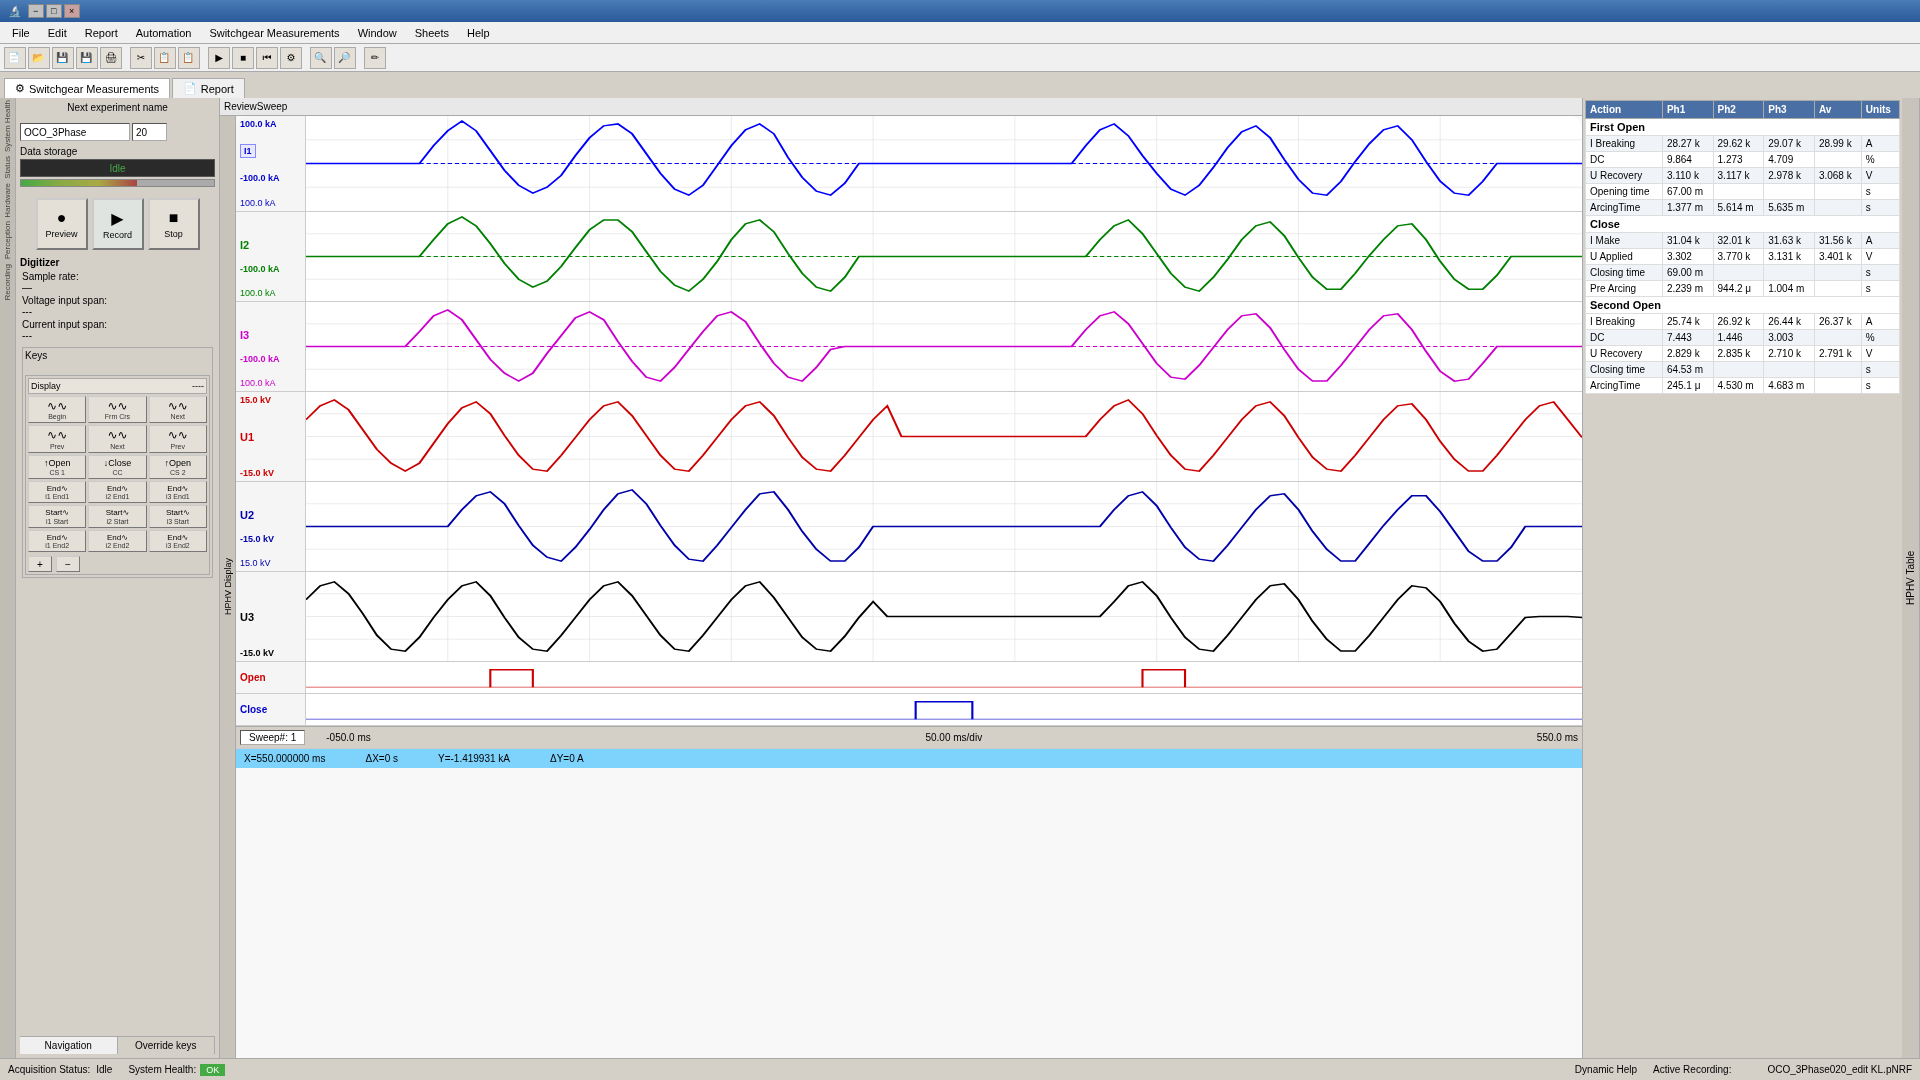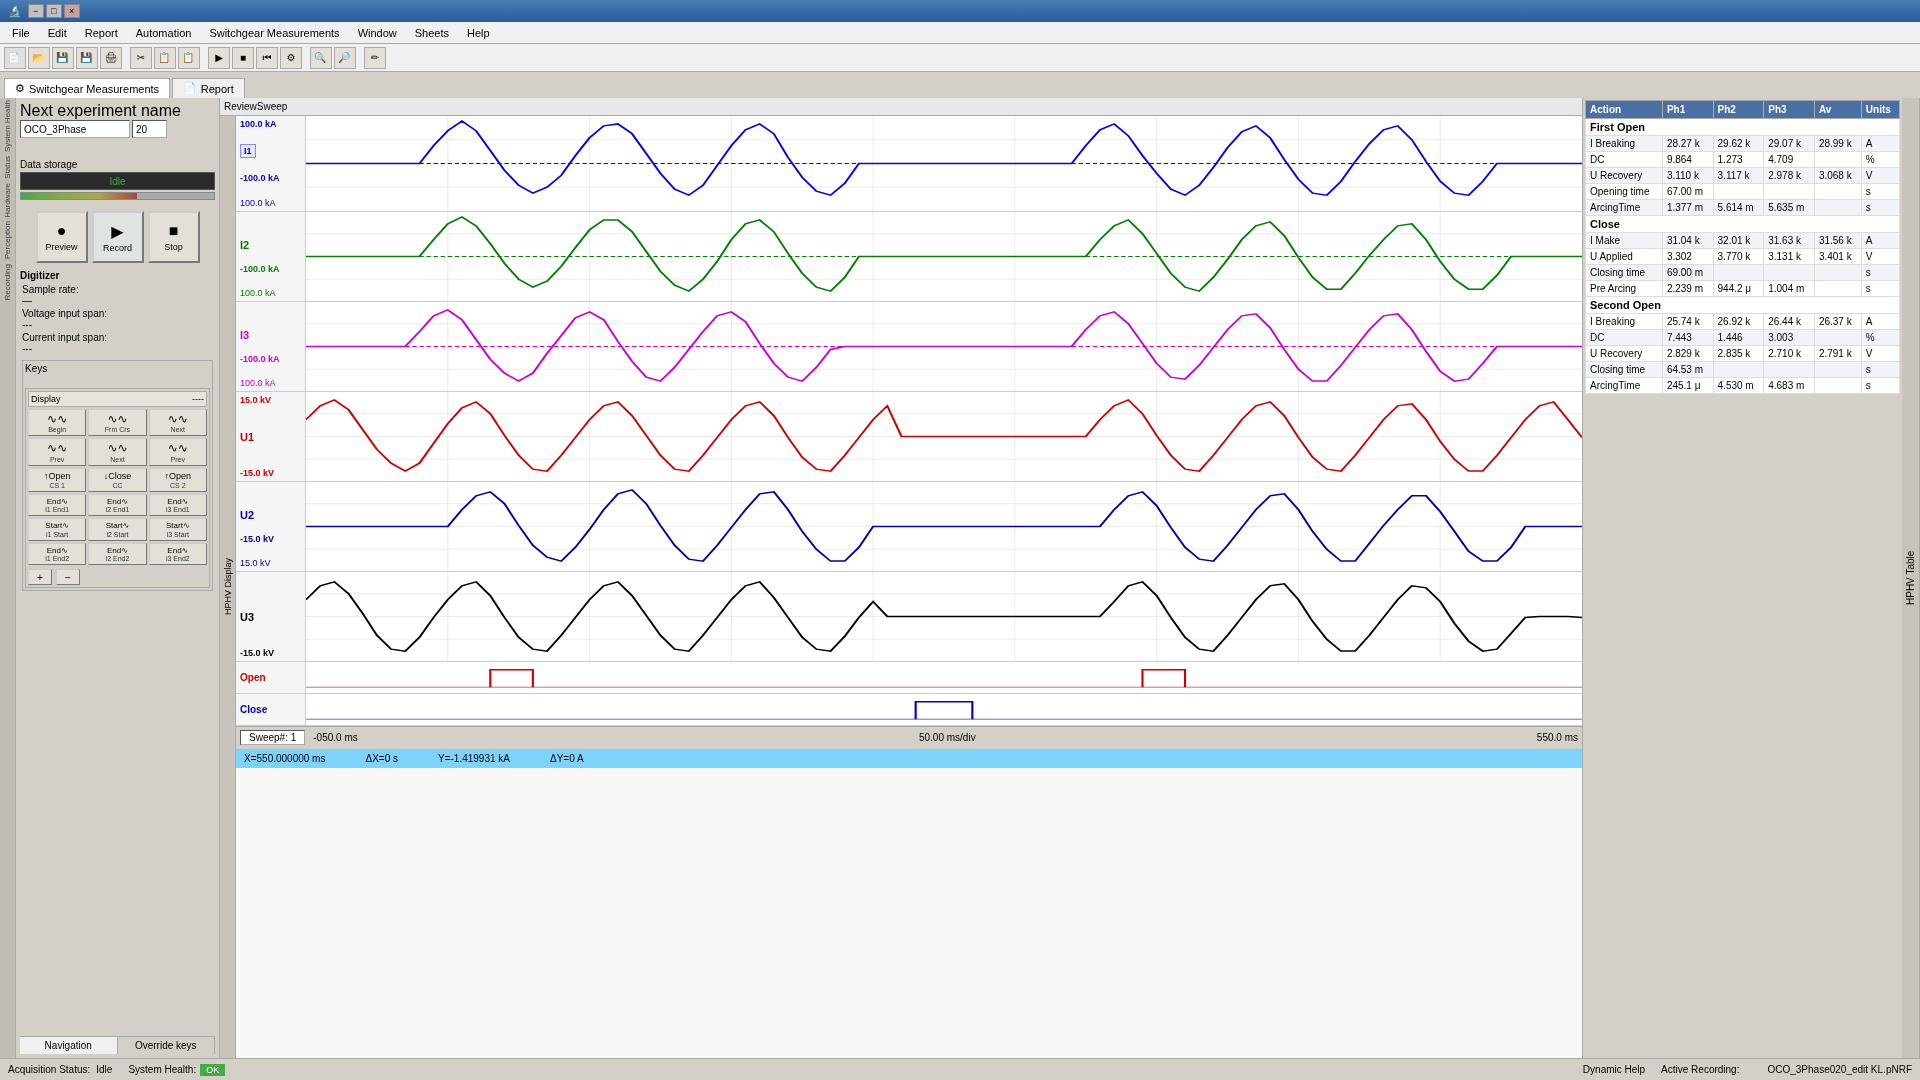--- a/index.html
+++ b/index.html
@@ -24,21 +24,21 @@
     #tabbar { background: #d4d0c8; height: 26px; display: flex; align-items: flex-end; padding: 0 4px; }
     .tab { background: #f0f0f0; border: 1px solid #aaa; border-bottom: none; padding: 3px 10px; font-size: 11px; cursor: pointer; margin-right: 2px; display: flex; align-items: center; gap: 4px; }
     .tab.active { background: #fff; }
     
     
     #main { display: flex; height: calc(1080px - 22px - 22px - 28px - 26px - 22px); }
     
     
     #left-panel { width: 220px; background: #d4d0c8; border-right: 1px solid #aaa; display: flex; flex-direction: column; position: relative; }
     
-    .input-row { display: flex; align-items: flex-start; gap: 2px; margin-bottom: 18px; }
+    .input-row { display: flex; align-items: flex-start; gap: 2px; margin-bottom: 2px; }
     .text-input { height: 18px; border: 1px inset #aaa; background: white; padding: 0 3px; font-size: 10px; }
     .spinner { width: 30px; }
     
     .status-box { background: #2a2a2a; color: #4a4; height: 18px; display: flex; align-items: center; justify-content: center; font-size: 10px; border: 1px solid #555; margin-bottom: 2px; }
     
     .progress-bar-container { height: 8px; background: #aaa; border: 1px solid #888; margin-bottom: 4px; overflow: hidden; }
     .progress-bar { height: 100%; background: linear-gradient(to right, #4a4, #8a4, #aa4, #a44); width: 60%; }
     
     .ctrl-buttons { display: flex; gap: 4px; justify-content: center; margin: 4px 0; }
     .ctrl-btn { width: 52px; height: 52px; background: #e4e0d8; border: 2px outset #ccc; display: flex; flex-direction: column; align-items: center; justify-content: center; cursor: pointer; font-size: 9px; gap: 2px; }
@@ -80,21 +80,21 @@
     .results-table { width: 100%; border-collapse: collapse; font-size: 10px; background: white; }
     .results-table th { background: #4a6fa5; color: white; padding: 3px 4px; text-align: left; border: 1px solid #aaa; font-size: 10px; }
     .results-table td { padding: 2px 4px; border: 1px solid #ddd; font-size: 10px; }
     .results-table .section-header { background: #fff; font-weight: bold; font-size: 11px; }
     .results-table tr:nth-child(even) { background: #f0f4f8; }
     .v-label { writing-mode: vertical-rl; transform: rotate(180deg); font-size: 9px; padding: 2px; }
     
     .bottom-info { height: 20px; background: #7dd3fc; border-top: 1px solid #ccc; display: flex; align-items: center; padding: 0 8px; gap: 40px; font-size: 10px; }
     
     .sweep-bar { height: 22px; background: #d4d0c8; border-top: 1px solid #aaa; display: flex; align-items: center; padding: 0 4px; font-size: 10px; }
-    .sweep-box { background: white; border: 1px inset #aaa; padding: 1px 8px; margin-right: 4px; }
+    .sweep-box { background: white; border: 1px inset #aaa; padding: 1px 8px; margin-right: 17px; }
 
     
     #right-side-container { display: flex; flex-direction: row; }
     #hphv-side-label { writing-mode: vertical-rl; transform: rotate(180deg); background: #c8c4bc; border-left: 1px solid #aaa; font-size: 10px; display: flex; align-items: center; justify-content: center; width: 18px; }
     
     .channel-row { display: flex; height: 95px; border-bottom: 1px solid #ccc; position: relative; }
     .channel-row.digital { height: 35px; }
     
     .ch-side { width: 70px; min-width: 70px; background: #f5f5f5; border-right: 1px solid #ccc; display: flex; flex-direction: column; justify-content: space-between; padding: 3px 4px; }
     .ch-top-val { font-size: 9px; color: #0000cc; font-weight: bold; }
@@ -168,21 +168,21 @@
         <span class="v-label" style="writing-mode:vertical-rl;transform:rotate(180deg);font-size:8px;padding:2px;color:#444;">System Health</span>
         <span class="v-label" style="writing-mode:vertical-rl;transform:rotate(180deg);font-size:8px;padding:2px;color:#444;">Status</span>
         <span class="v-label" style="writing-mode:vertical-rl;transform:rotate(180deg);font-size:8px;padding:2px;color:#444;">Hardware</span>
         <span class="v-label" style="writing-mode:vertical-rl;transform:rotate(180deg);font-size:8px;padding:2px;color:#444;">Perception</span>
         <span class="v-label" style="writing-mode:vertical-rl;transform:rotate(180deg);font-size:8px;padding:2px;color:#444;">Recording</span>
       </div>
 
       <div style="flex:1;padding:4px;display:flex;flex-direction:column;gap:3px;">
 
         <div>
-          <div style="font-size:16px;margin-bottom:0;">Next experiment name</div>
+          <div style="font-size:10px;margin-bottom:10px;text-align:center;">Next experiment name</div>
           <div class="input-row">
             <input type="text" class="text-input" style="width: 110px;" value="OCO_3Phase">
             <input type="number" class="text-input spinner" style="width: 35px;" value="20">
           </div>
         </div>
 
         <div>
           <div style="font-size:10px;margin-bottom:2px;">Data storage</div>
           <div class="status-box">
             <span>Idle</span>
@@ -742,15 +742,15 @@
   <div class="status-item">
     <span>System Health:</span>
     <span class="status-ok">OK</span>
   </div>
   <div style="flex:1;"></div>
   <div class="status-item">
     <span>Dynamic Help</span>
   </div>
   <div class="status-item">
     <span>Active Recording:</span>
-    <span style="margin-left:4px;padding-left:20px;">OCO_3Phase020_edit KL.pNRF</span>
+    <span style="margin-left:12px;padding-left:20px;">OCO_3Phase020_edit KL.pNRF</span>
   </div>
 </div>
 
 </body></html>

